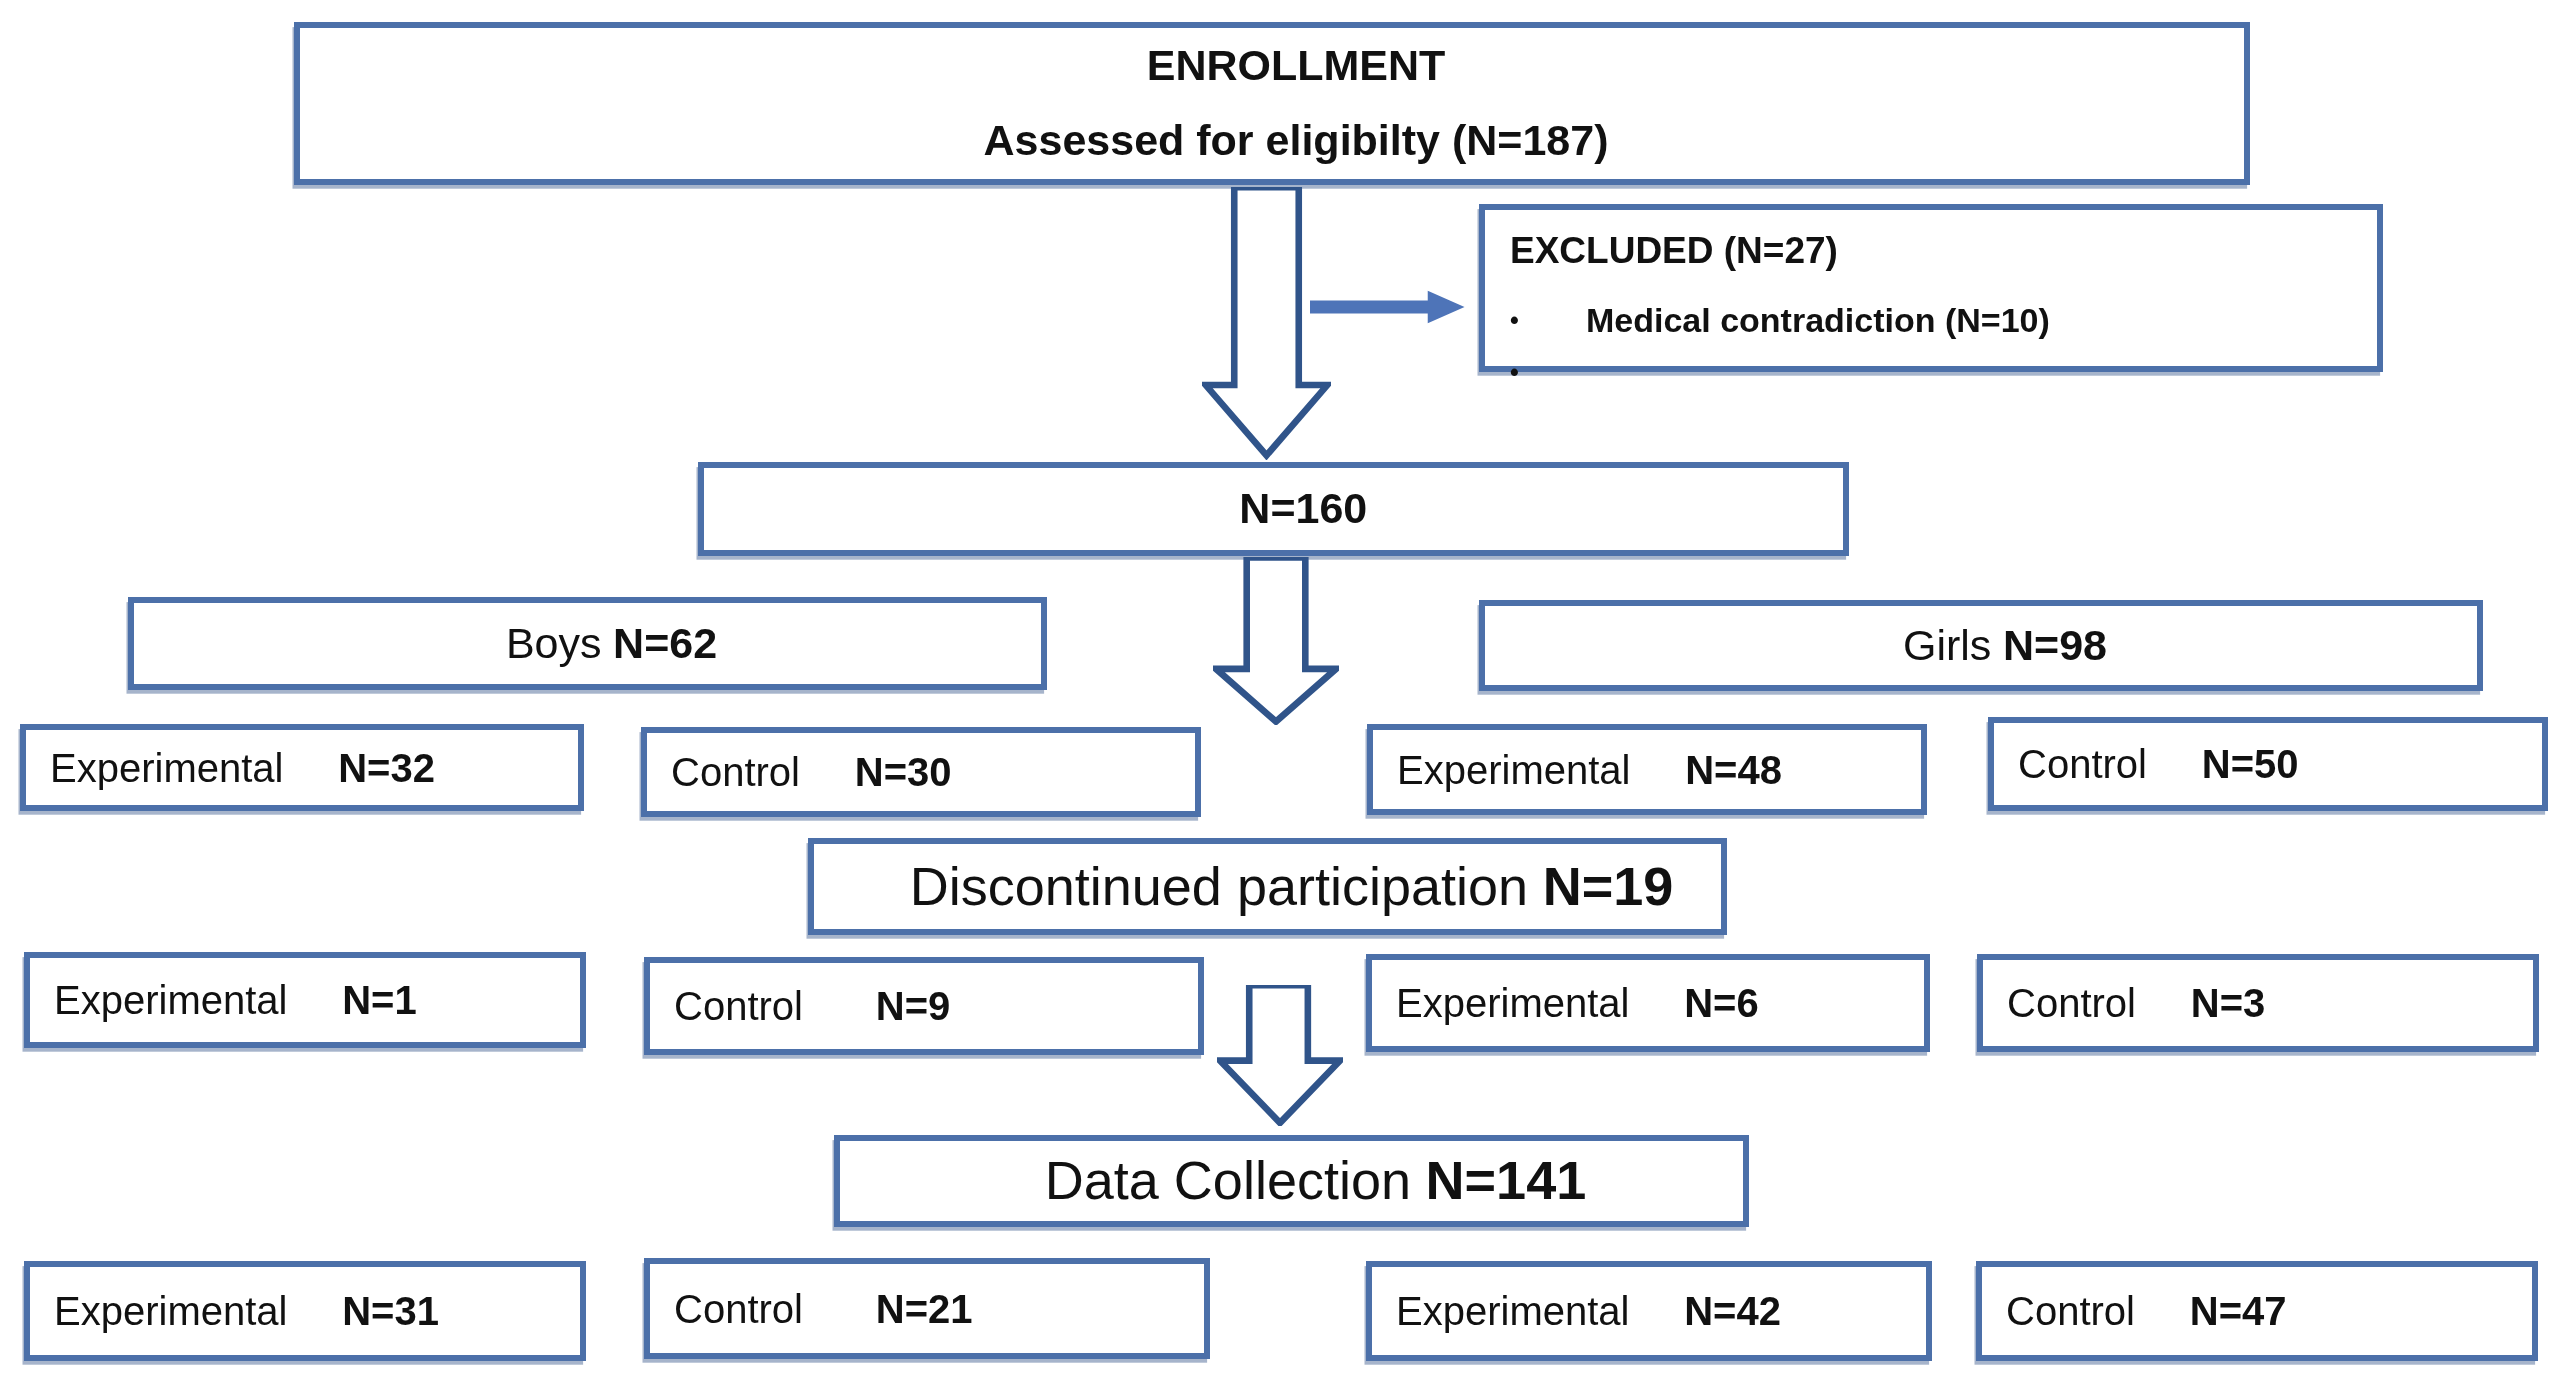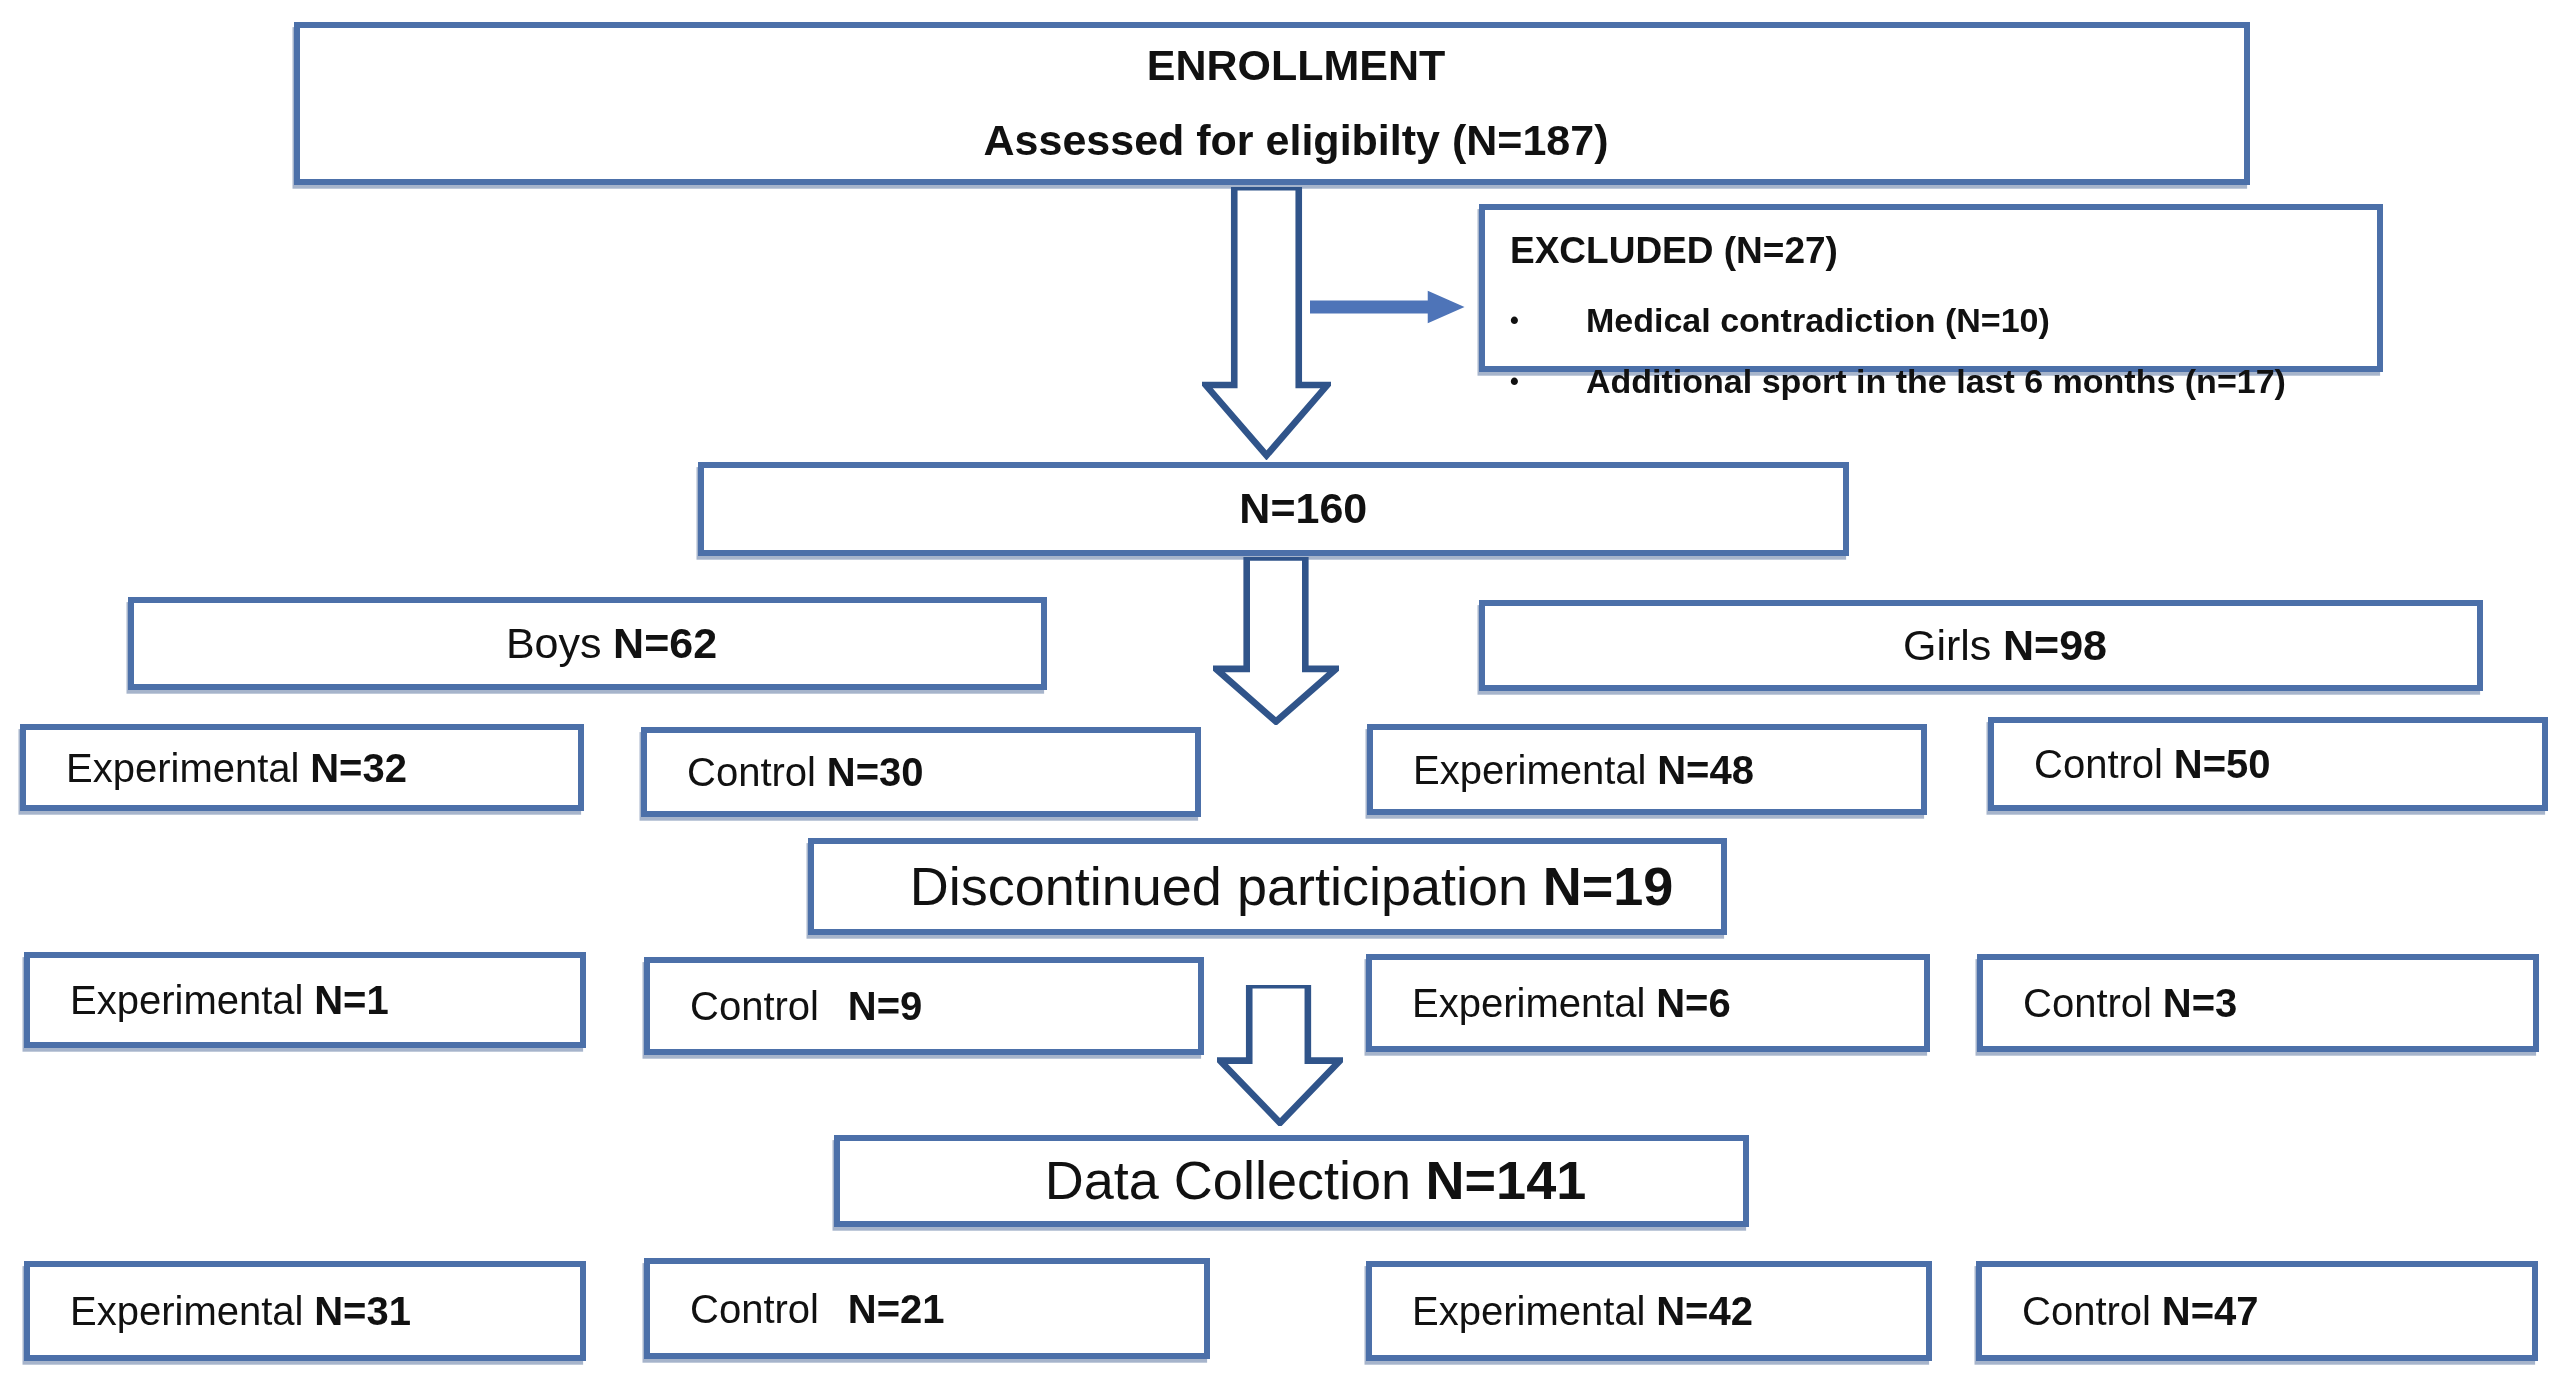--- a/index.html
+++ b/index.html
@@ -25,21 +25,21 @@
     box-shadow:-2.2px 4.4px 0 -0.7px rgba(93,119,160,0.55);
     display:flex;
     align-items:center;
     box-sizing:border-box;
     font-size:40px;
     line-height:1.25;
     white-space:nowrap;
     padding-left:48px;
   }
   .center{justify-content:center;}
-  .leftpad{padding-left:40px;}
+  .leftpad{padding-left:24px;gap:44px;}
   .n{font-weight:700;margin-left:0.27em;}
   .wide-gap .n{margin-left:0.72em;}
   .big-text{font-size:43px;}
   .mid-text{font-size:54px;}
   
   .stack{flex-direction:column;justify-content:center;gap:20.6px;font-weight:700;font-size:43px;}
   
   .excluded{
     flex-direction:column;
     align-items:stretch;
@@ -78,21 +78,20 @@
   </svg>
 
   <div class="box excluded" style="left:1479px;top:204px;width:904px;height:168px;">
     <div class="excluded-title">EXCLUDED (N=27)</div>
     <div class="bullet-row">
       <span class="bullet-glyph">•</span>
       <span>Medical contradiction (N=10)</span>
     </div>
     <div class="bullet-row">
       <span class="bullet-glyph">•</span>
-      <span>Additional sport in the last 6 months (n=17)</span>
     </div>
   </div>
 
   <div class="box center big-text" style="left:698px;top:462px;width:1151px;height:94px;">
     <span class="n">N=160</span>
   </div>
 
   <svg class="arrow block-arrow" style="left:1213px;top:557px;" width="126" height="168" viewBox="0 0 172 228">
     <polygon points="46,0 126,0 126,152 168,152 86,224 4,152 46,152"></polygon>
   </svg>

